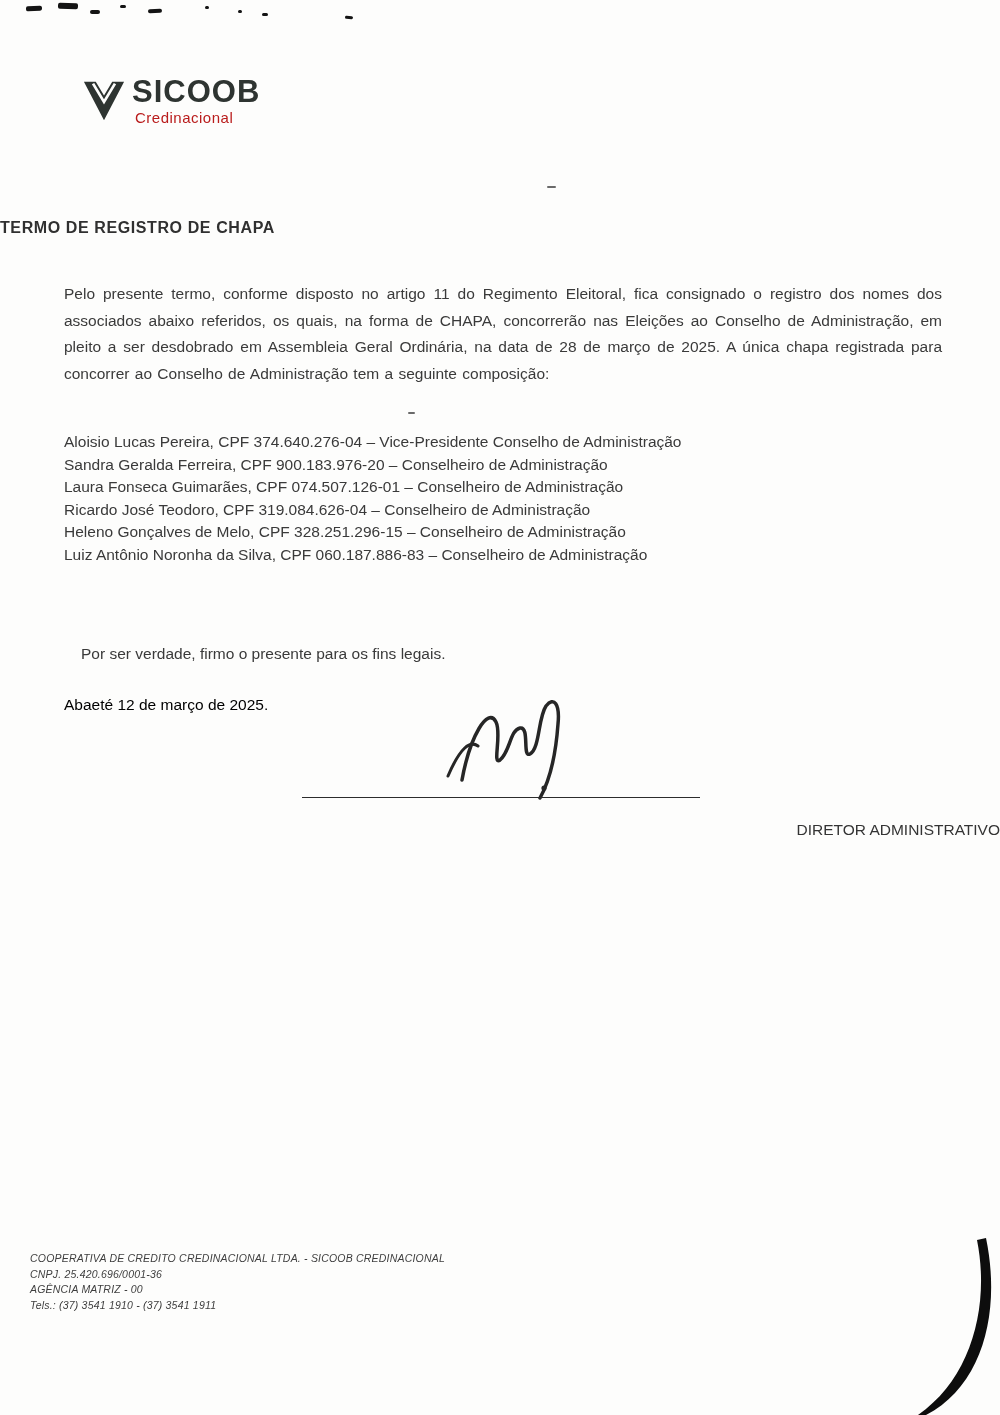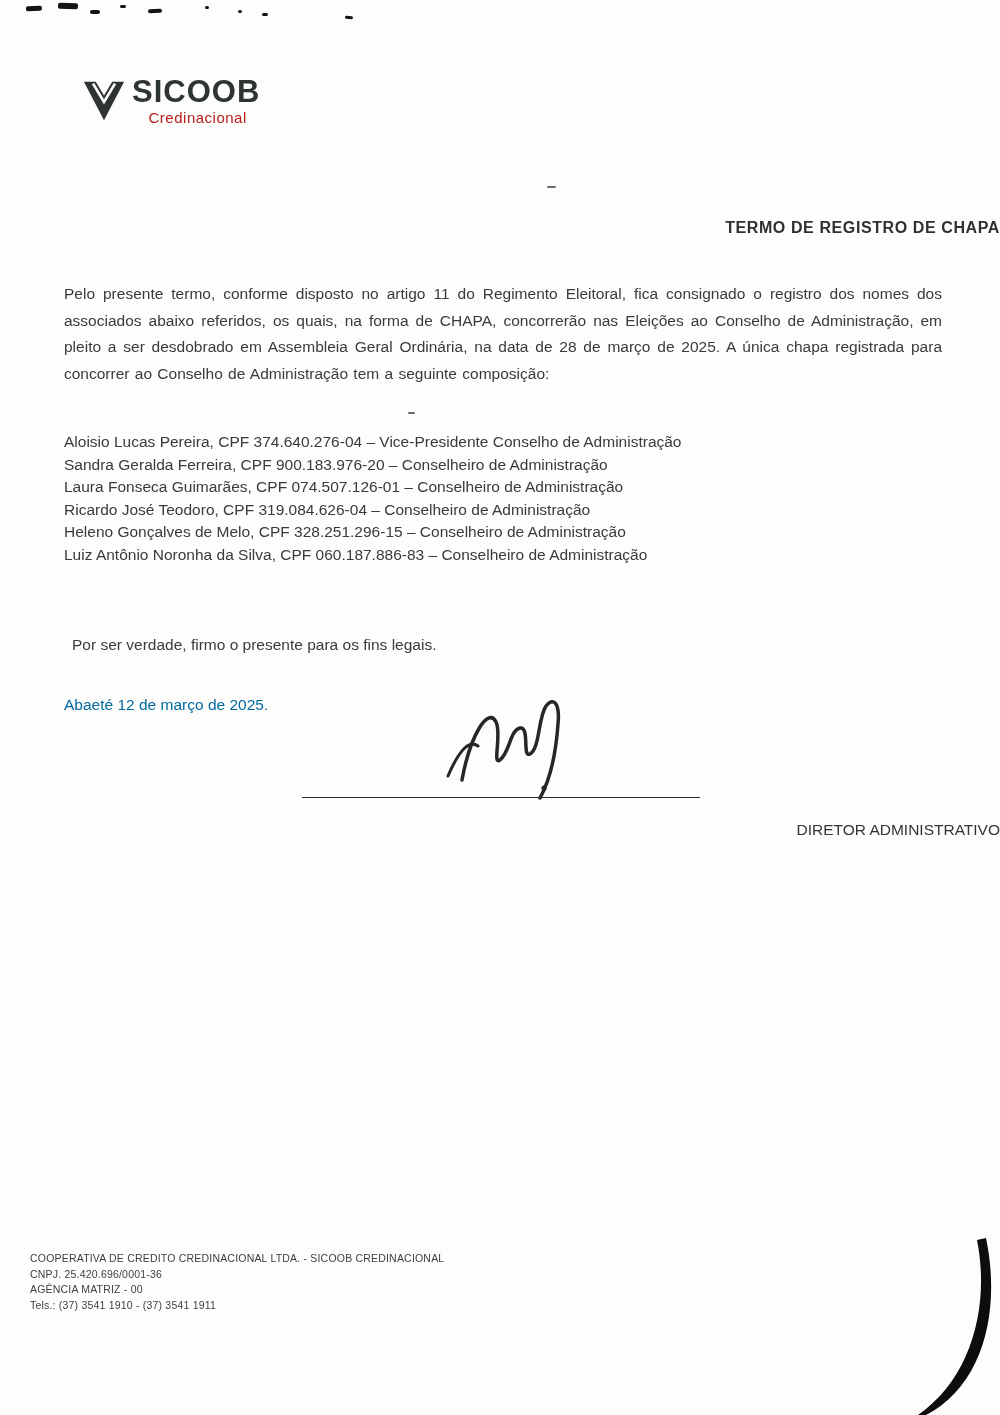--- a/index.html
+++ b/index.html
@@ -20,21 +20,21 @@
 
   
   .logo {
     position: absolute;
     left: 82px;
     top: 76px;
     display: flex;
     align-items: flex-start;
   }
   .logo-icon { margin-top: 4px; }
-  .logo-text { margin-left: 6px; text-align: center; }
+  .logo-text { margin-left: 6px; }
   .logo-brand {
     font-size: 31px;
     font-weight: bold;
     letter-spacing: 1px;
     color: #2e3431;
     line-height: 32px;
   }
   .logo-subbrand {
     font-size: 15px;
     color: #b91c1c;
@@ -42,21 +42,21 @@
     margin-top: 1px;
     padding-left: 3px;
   }
 
   
   .doc-title {
     position: absolute;
     top: 219px;
     left: 0;
     width: 1000px;
-    text-align: right;
+    text-align: left;
     font-size: 16px;
     font-weight: bold;
     letter-spacing: 0.6px;
     color: #303030;
     margin: 0;
   }
 
   
   .intro {
     position: absolute;
@@ -78,28 +78,28 @@
     font-size: 15.5px;
     line-height: 22.5px;
     color: #3a3a3a;
   }
   .closing {
     position: absolute;
     left: 64px;
     top: 628px;
     font-size: 15.5px;
     color: #3a3a3a;
-    margin: 8px;
+    margin: 17px;
   }
   .date-line {
     position: absolute;
     left: 64px;
     top: 696px;
     font-size: 15.5px;
-    color: #0369a1;
+    color: #000000;
     margin: 0;
   }
 
   
   .signature-svg {
     position: absolute;
     left: 440px;
     top: 688px;
   }
   .sig-line {
@@ -130,20 +130,21 @@
 
   
   .footer {
     position: absolute;
     left: 30px;
     top: 1251px;
     font-size: 10.5px;
     line-height: 15.5px;
     color: #3e3e3e;
     letter-spacing: 0.2px;
+    font-style: italic;
   }
 
   
   .artifact {
     position: absolute;
     background: #141414;
     border-radius: 2px;
   }
   .dash-artifact {
     position: absolute;

